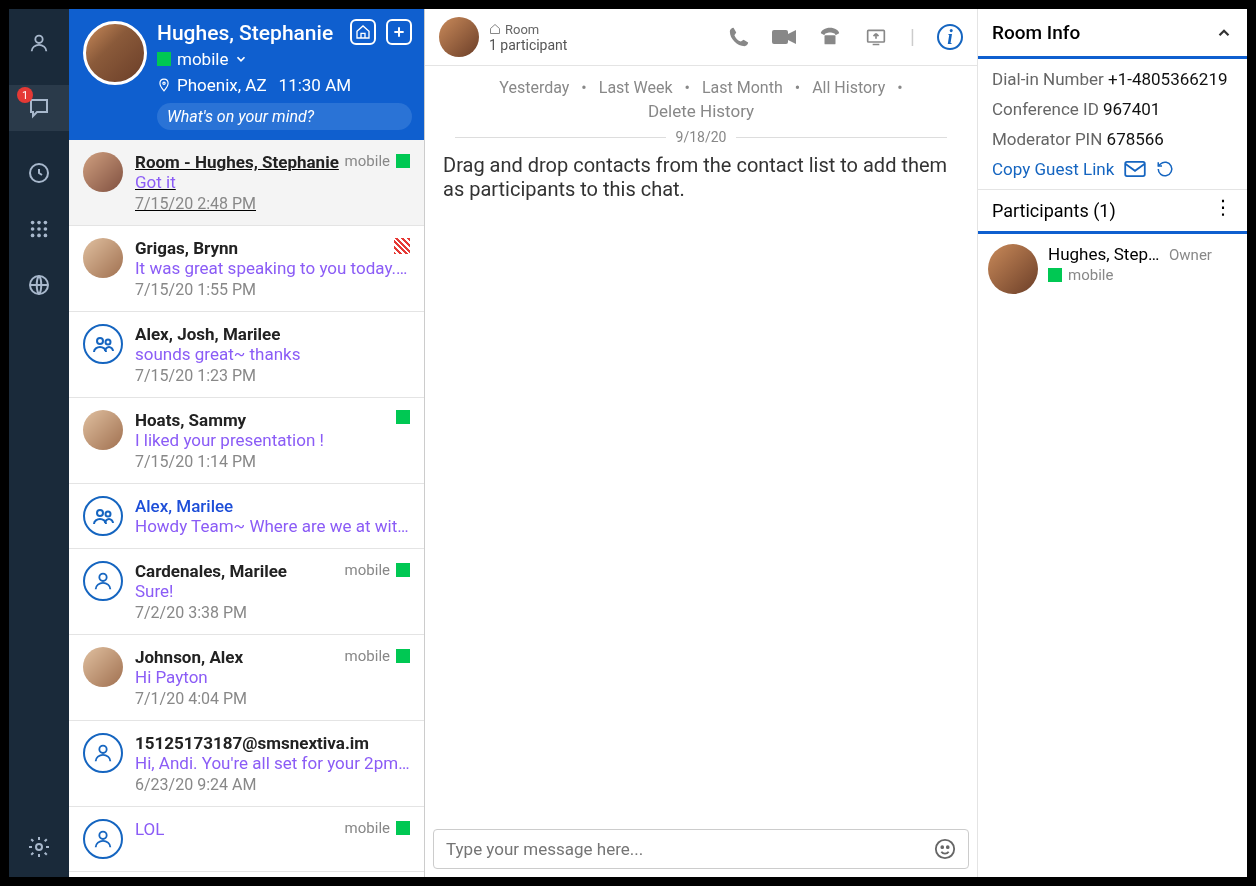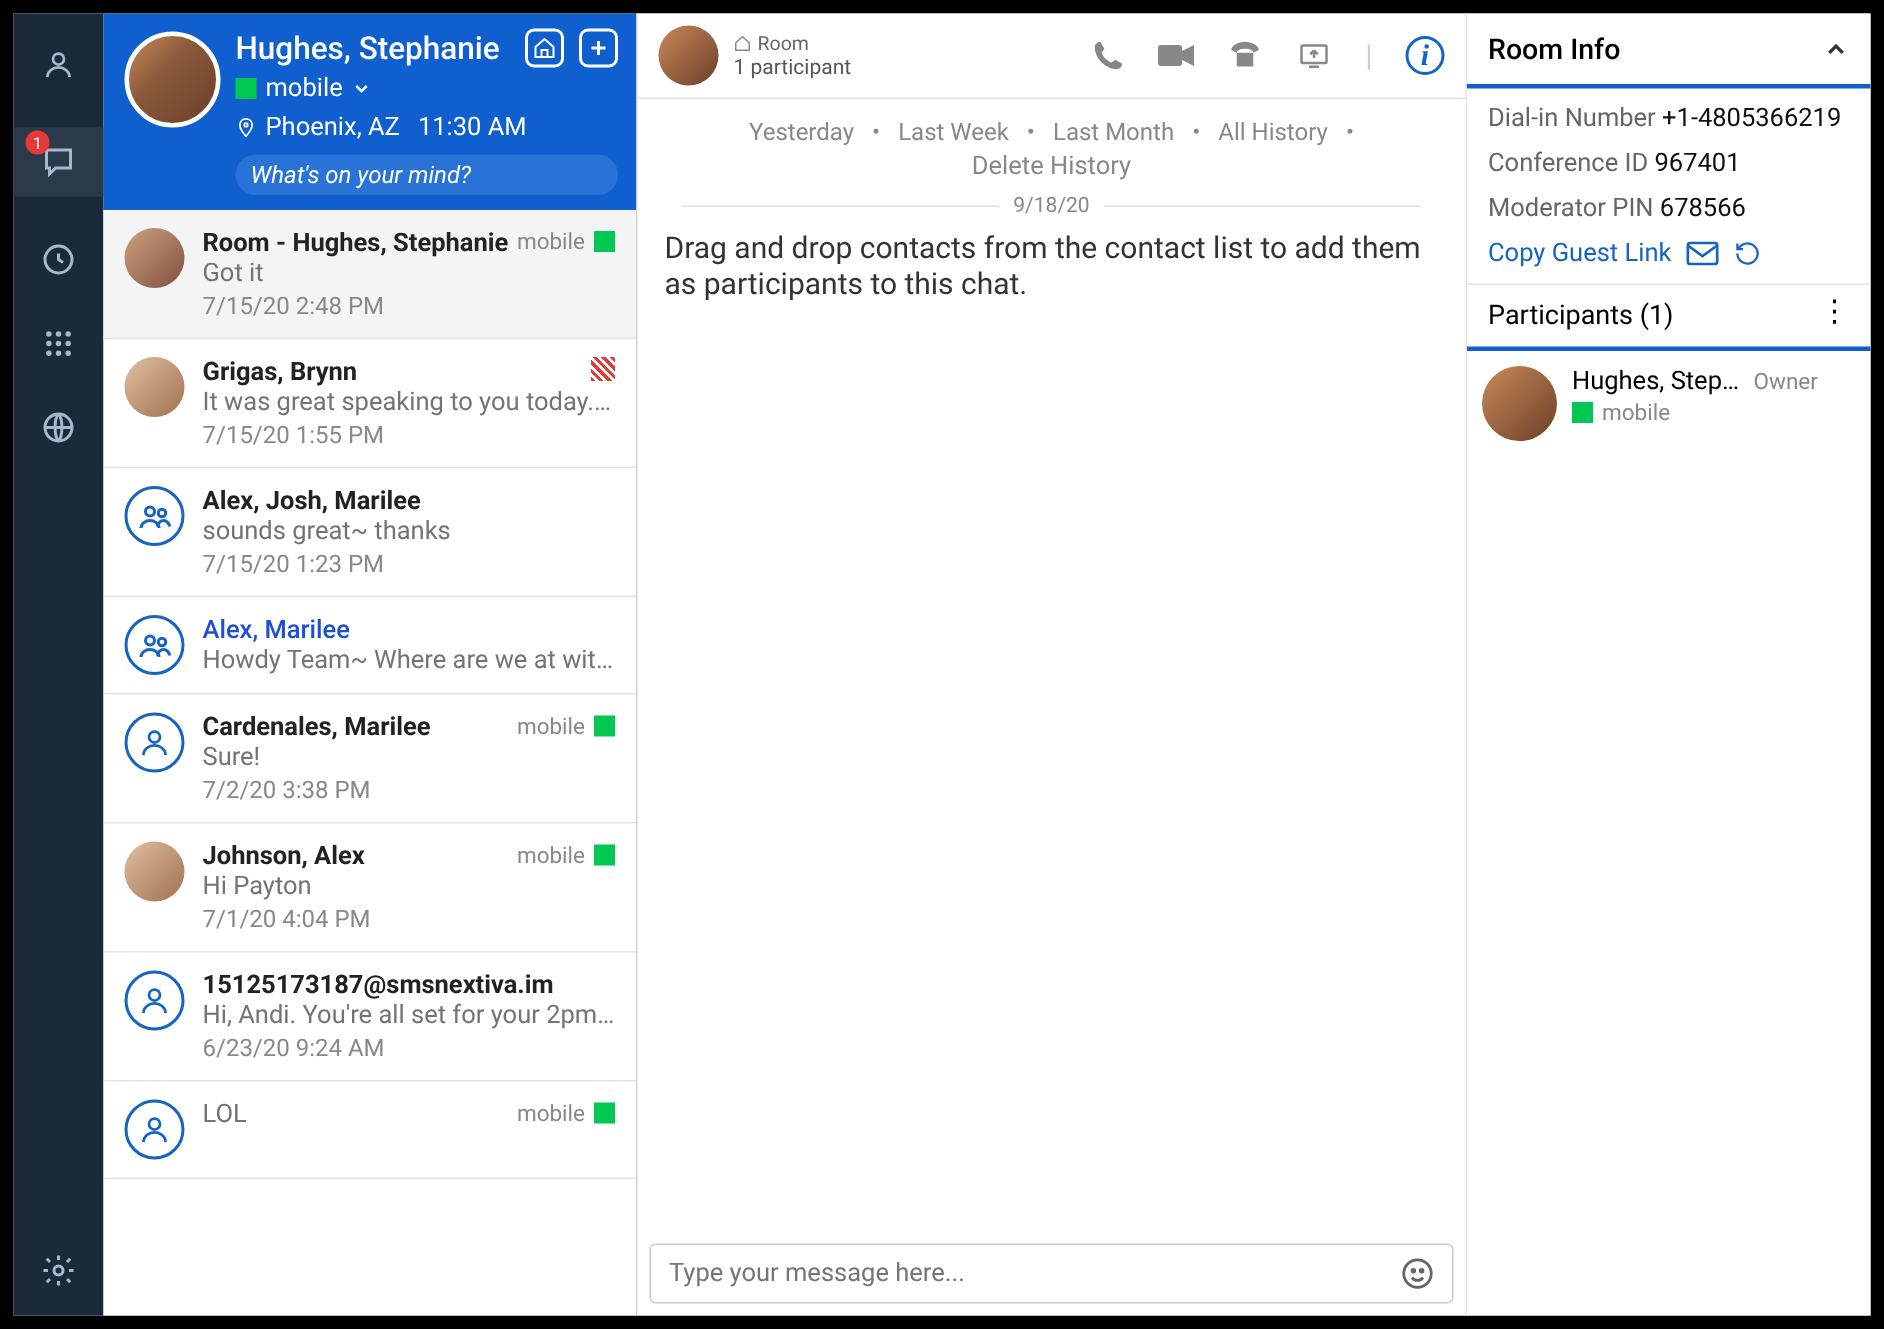--- a/index.html
+++ b/index.html
@@ -18,30 +18,30 @@
   
   .rail { width: 60px; background: #1a2a3a; display: flex; flex-direction: column; align-items: center; padding-top: 20px; gap: 28px; color: #a8b8cc; flex-shrink: 0;}
   .rail-item { width: 28px; height: 28px; display: flex; align-items: center; justify-content: center; cursor: pointer; position: relative;}
   .rail-item.active { color: #fff; }
   .rail-badge { position: absolute; top: -6px; left: -6px; width: 16px; height: 16px; background: #e53935; color: #fff; border-radius: 50%; font-size: 11px; display:flex; align-items:center; justify-content:center;}
   .rail .spacer { flex: 1; }
   
   .col1 { width: 356px; display: flex; flex-direction: column; border-right: 1px solid #ccc; flex-shrink:0;}
   .conv-list { flex: 1; overflow-y: auto; background: #fff; }
   .conv-item { display: flex; gap: 12px; padding: 12px 14px; border-bottom: 1px solid #e4e4e4; cursor: pointer; position:relative;}
-  .conv-item.selected { background: #f4f4f4; }
+  .conv-item.selected { background: #f4f4f4; text-decoration: underline; }
   .conv-avatar { width: 40px; height: 40px; border-radius: 50%; flex-shrink: 0; display:flex; align-items:center; justify-content:center;}
   .conv-avatar.photo { background: linear-gradient(135deg,#d0a080,#805040); }
   .conv-avatar.photo2 { background: linear-gradient(135deg,#e0c0a0,#a07050); }
   .conv-avatar.group { border: 2px solid #1565c0; color: #1565c0; background:#fff;}
   .conv-avatar.single { border: 2px solid #1565c0; color: #1565c0; background:#fff;}
   .conv-body { flex: 1; min-width: 0; }
   .conv-title { font-weight: 700; font-size: 17px; color: #222;}
   .conv-title.red { color: #1d4ed8; font-weight: 500;}
-  .conv-preview { font-size: 17px; color: #737373; white-space: nowrap; overflow: hidden; text-overflow: ellipsis; }
+  .conv-preview { font-size: 17px; color: #8b5cf6; white-space: nowrap; overflow: hidden; text-overflow: ellipsis; }
   .conv-time { font-size: 16px; color: #888; margin-top: 2px;}
   .conv-meta { position:absolute; top:12px; right:14px; display:flex; gap:6px; align-items:center;}
   .meta-mobile { color:#888; font-size:15px;}
   .meta-sq { width:14px; height:14px; background:#00c853;}
   .meta-hatch { width:16px; height:16px; background: repeating-linear-gradient(45deg,#e53935 0 2px, transparent 2px 4px);}
   
   .col2 { flex: 1; display: flex; flex-direction: column; background:#fff;}
   .chat-hdr { display:flex; align-items:center; padding:8px 14px; border-bottom:1px solid #e4e4e4; gap:10px;}
   .chat-hdr .avatar-sm { width:40px; height:40px; background: linear-gradient(135deg,#c98a5a,#6b3e28);}
   .chat-hdr-title { display:flex; align-items:center; gap:4px; font-size:13px; color:#666;}
@@ -194,20 +194,31 @@
             </svg>
           </div>
           <div class="conv-body">
             <div class="conv-title">Alex, Josh, Marilee</div>
             <div class="conv-preview">sounds great~ thanks</div>
             <div class="conv-time">7/15/20 1:23 PM</div>
           </div>
           <div class="conv-meta"></div>
         </div>
         <div class="conv-item">
+          <div class="conv-avatar photo2"></div>
+          <div class="conv-body">
+            <div class="conv-title">Hoats, Sammy</div>
+            <div class="conv-preview">I liked your presentation !</div>
+            <div class="conv-time">7/15/20 1:14 PM</div>
+          </div>
+          <div class="conv-meta">
+            <span class="meta-sq"></span>
+          </div>
+        </div>
+        <div class="conv-item">
           <div class="conv-avatar group">
             <svg width="24" height="24" viewBox="0 0 24 24" fill="none" stroke="#1565c0" stroke-width="2">
               <circle cx="9" cy="9" r="3"></circle>
               <circle cx="17" cy="10" r="2.5"></circle>
               <path d="M3 20c0-3 3-5 6-5s6 2 6 5"></path>
               <path d="M14 19c0-2 2-4 4-4s4 2 4 4"></path>
             </svg>
           </div>
           <div class="conv-body">
             <div class="conv-title red">Alex, Marilee</div>

